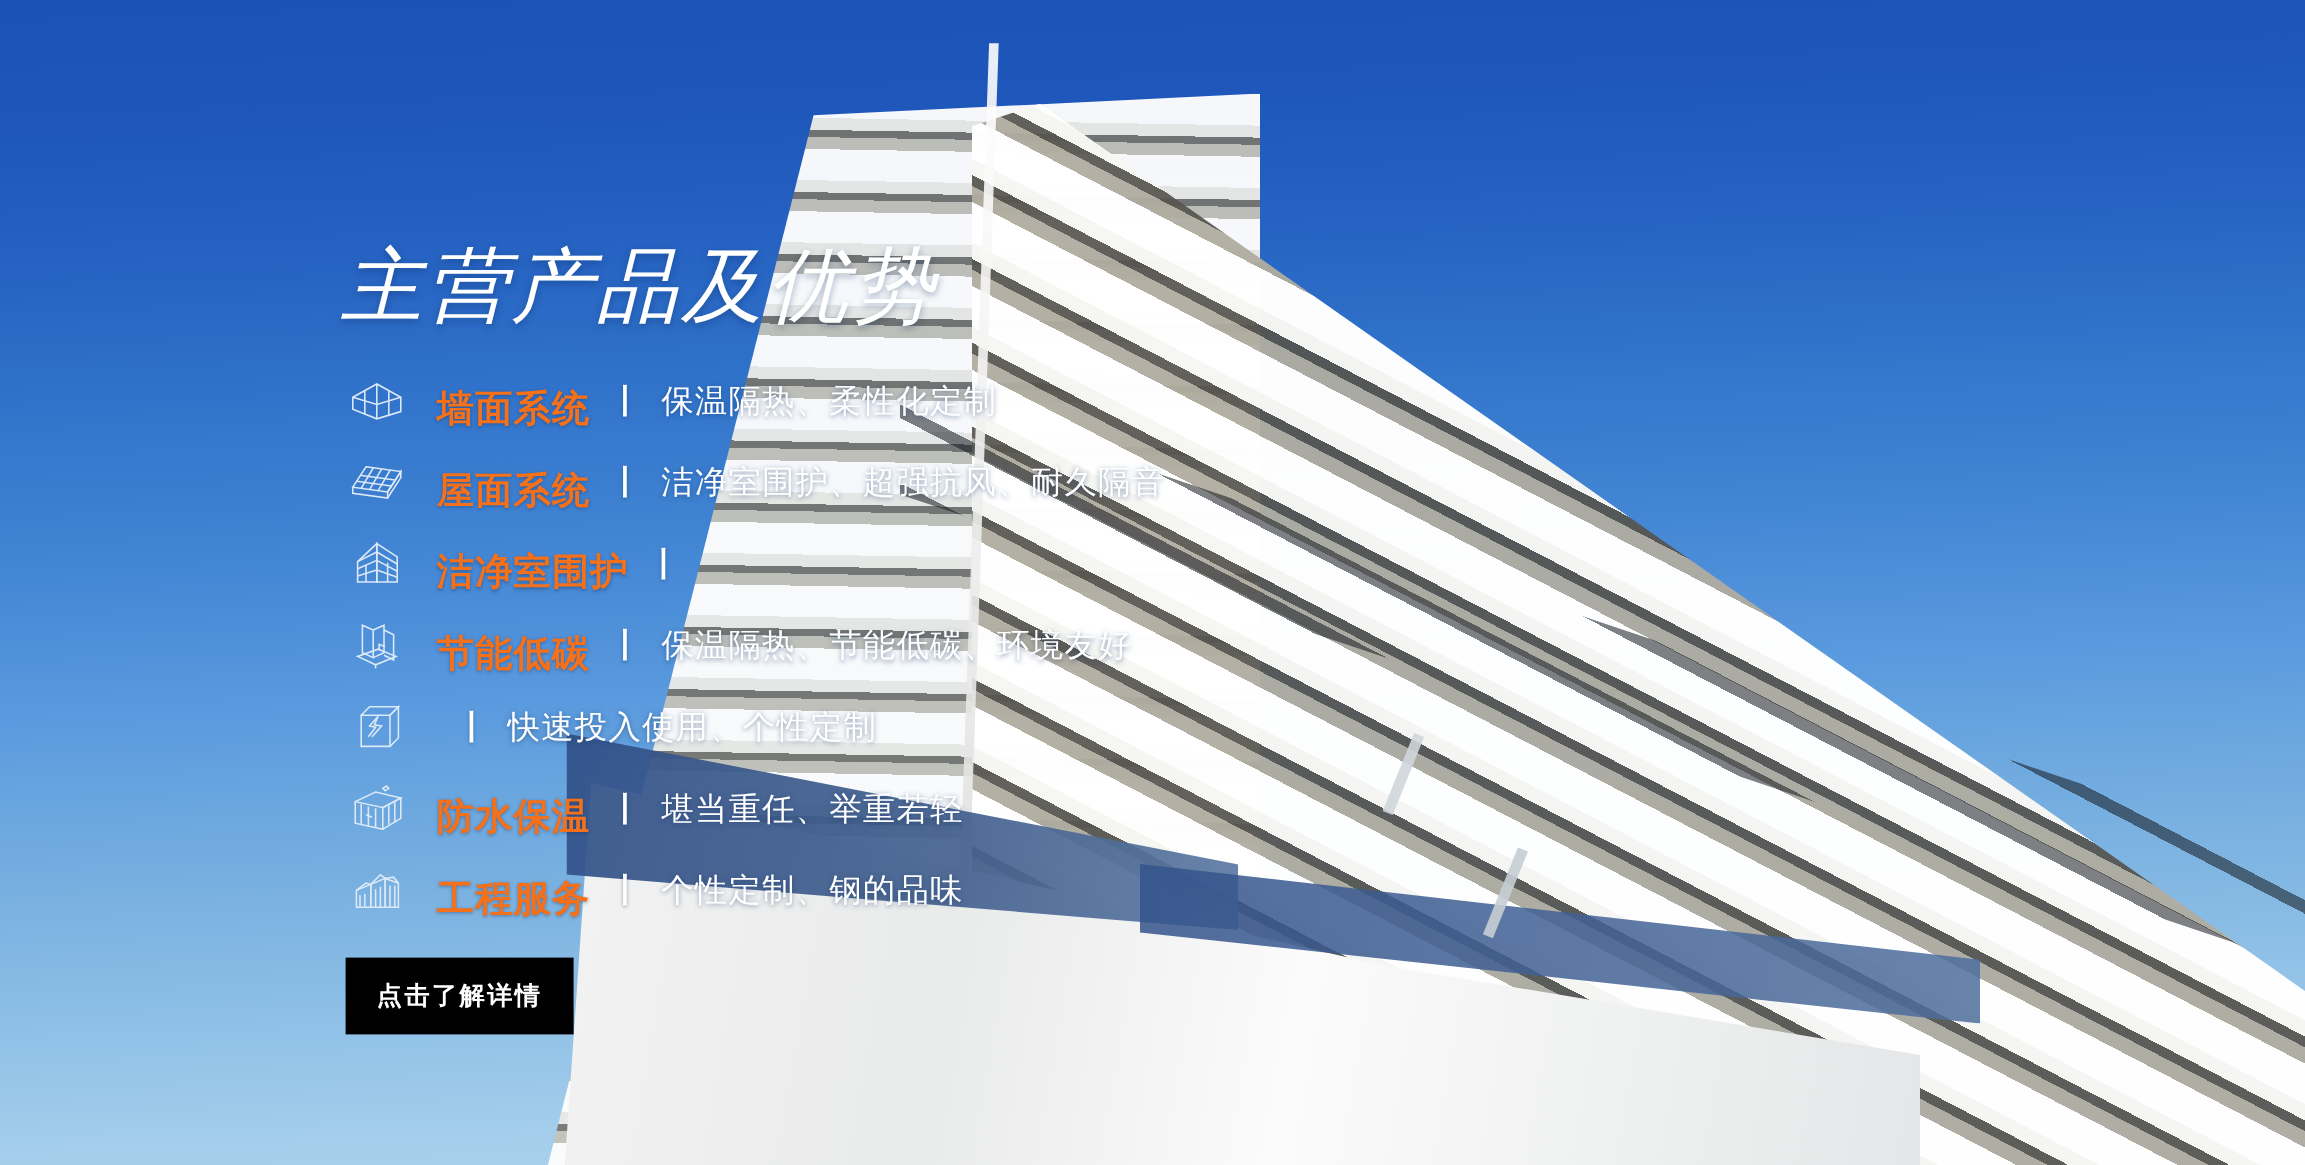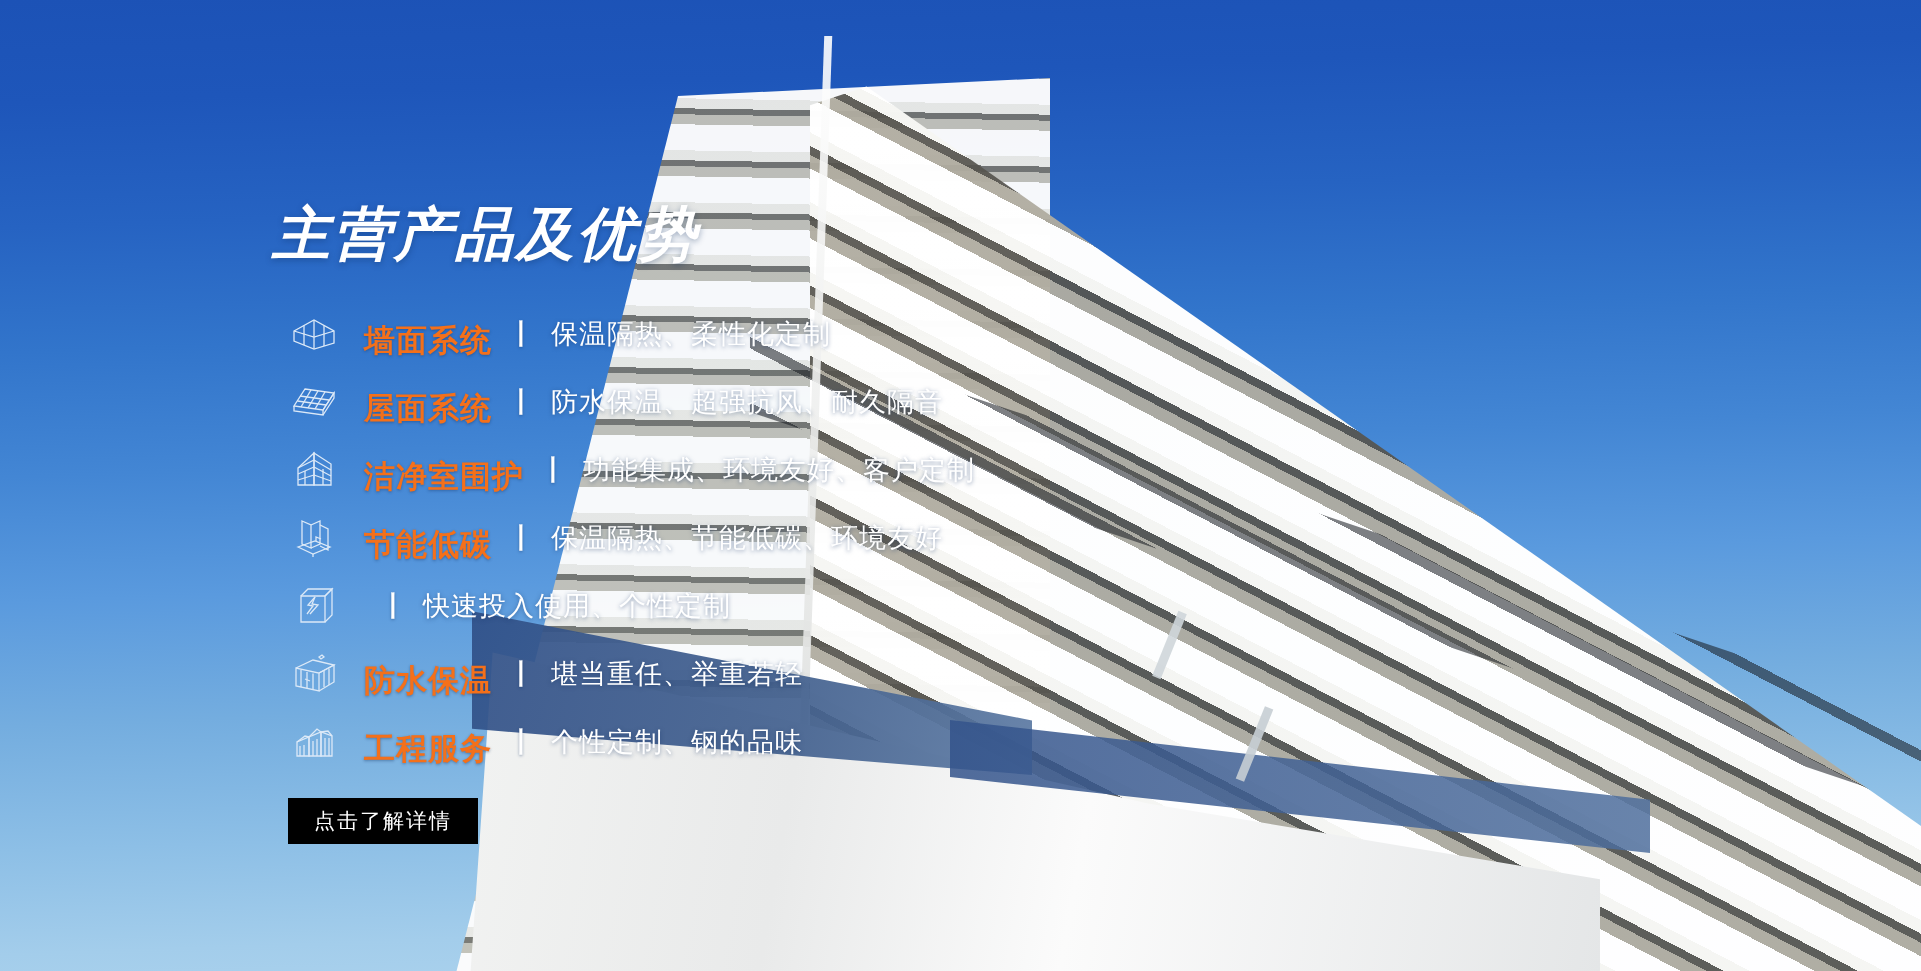--- a/index.html
+++ b/index.html
@@ -120,23 +120,23 @@
   
   #content{
     position:absolute;
     left:0; top:0;
     width:1100px; height:971px;
     z-index:5;
   }
 
   #heading{
     position:absolute;
-    left:272px; top:205px;
-    font-size:58px;
-    font-weight:bold;
+    left:284px; top:205px;
+    font-size:68px;
+    font-weight:normal;
     font-style:italic;
     color:#ffffff;
     letter-spacing:3px;
     line-height:1;
     text-shadow:0 2px 6px rgba(10,40,90,0.35);
     white-space:nowrap;
   }
 
   #list{
     position:absolute;
@@ -175,31 +175,32 @@
     color:#ffffff;
     font-size:27px;
     letter-spacing:1px;
     text-shadow:0 1px 4px rgba(20,50,100,0.5);
     white-space:nowrap;
   }
 
   #cta{
     position:absolute;
     left:288px; top:798px;
-    width:190px; height:46px;
+    width:190px; height:64px;
     background:#000000;
     color:#ffffff;
     font-size:21px;
     letter-spacing:2px;
     display:flex;
     align-items:center;
     justify-content:center;
     cursor:pointer;
     border:none;
     font-family:"Liberation Sans", sans-serif;
+    font-weight:bold;
   }
 </style>
 </head>
 <body>
 
 <div id="banner">
 
   <div id="photo">
     <div class="bldg-wrap">
       <div class="face-left"></div>
@@ -243,41 +244,40 @@
             <path d="M32 27 L43 10 L43 15 L32 32"></path>
             <path d="M20 7 L10 24"></path>
             <path d="M27 8 L17 25"></path>
             <path d="M34 9 L24 26"></path>
             <path d="M9 13 L38 17"></path>
             <path d="M6.5 18 L35 22"></path>
           </svg>
         </span>
         <span class="cat">屋面系统</span>
         <span class="sep">丨</span>
-        <span class="desc">防水保温、超强抗风、耐久隔音</span>
+        <span class="desc">洁净室围护、超强抗风、耐久隔音</span>
       </div>
 
       <div class="row">
         <span class="ico">
           <svg width="44" height="40" viewBox="0 0 44 40" fill="none" stroke="#dce9f7" stroke-width="1.3">
             <path d="M22 3 L39 14 L39 35 L22 35 Z"></path>
             <path d="M22 3 L22 35 L6 35 L6 18 Z"></path>
             <path d="M6 18 L22 10"></path>
             <path d="M6 24 L22 17"></path>
             <path d="M6 30 L22 25"></path>
             <path d="M22 10 L39 20"></path>
             <path d="M22 17 L39 26"></path>
             <path d="M22 25 L39 31"></path>
             <path d="M13 21 L13 35"></path>
             <path d="M31 19 L31 35"></path>
           </svg>
         </span>
         <span class="cat">洁净室围护</span>
         <span class="sep">丨</span>
-        <span class="desc">功能集成、环境友好、客户定制</span>
       </div>
 
       <div class="row">
         <span class="ico">
           <svg width="44" height="42" viewBox="0 0 44 42" fill="none" stroke="#dce9f7" stroke-width="1.3">
             <path d="M10 4 L19 8 L19 31 L10 27 Z"></path>
             <path d="M19 8 L28 4 L28 27 L19 31"></path>
             <path d="M28 8 L36 12 L36 33 L28 29"></path>
             <path d="M6 30 L21 37 L38 30 L23 24 Z"></path>
             <path d="M24 24 L24 20 L29 22"></path>

